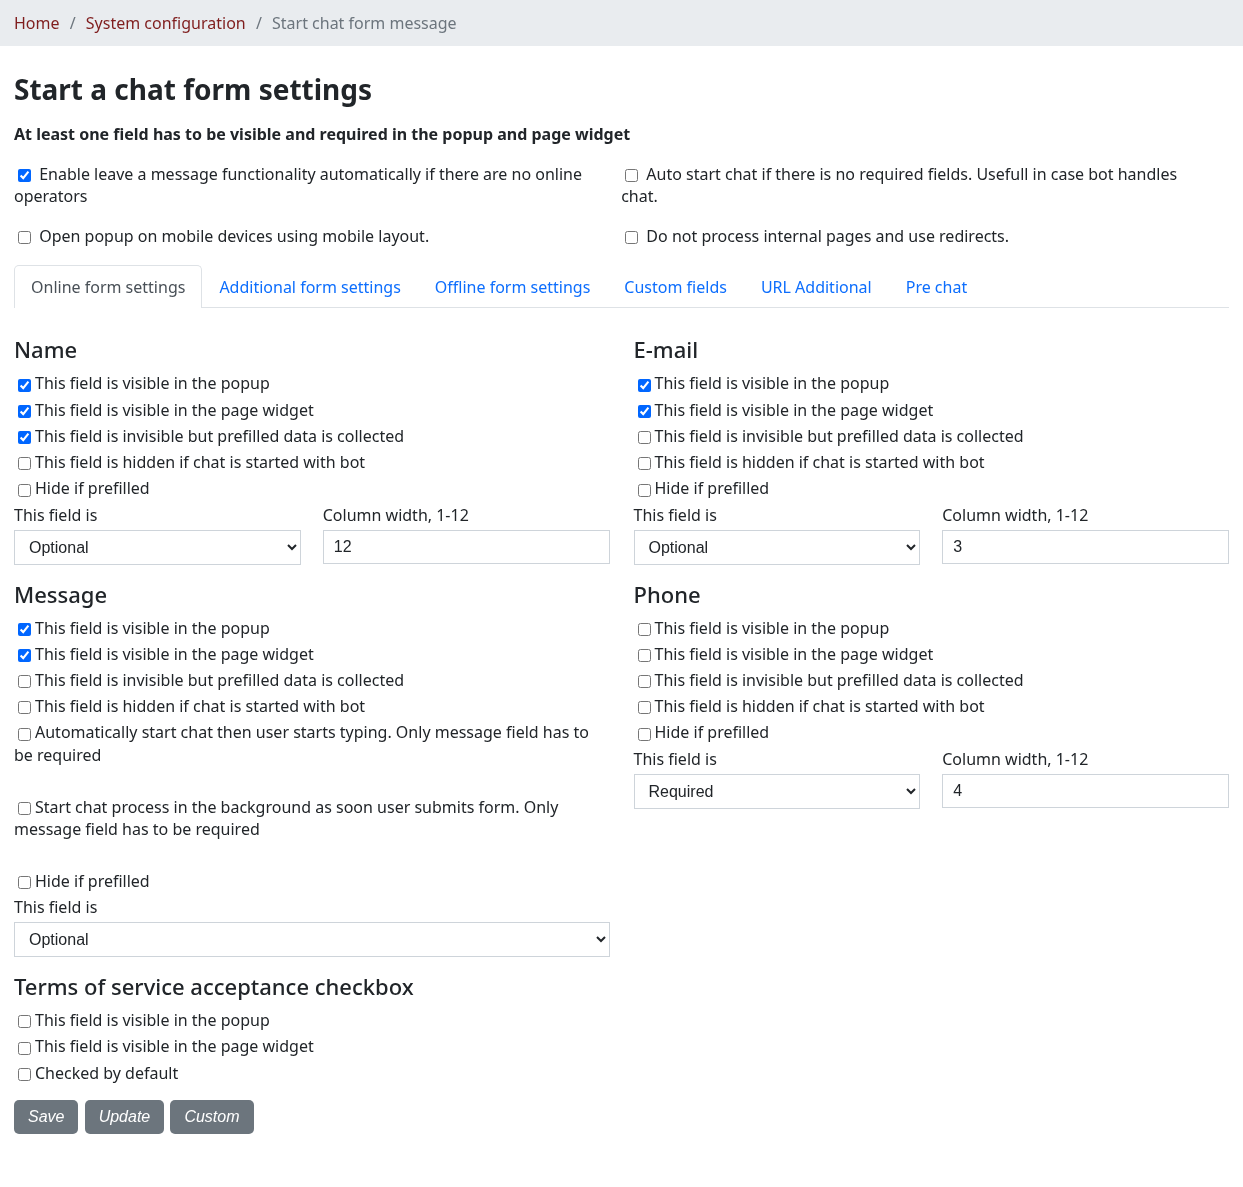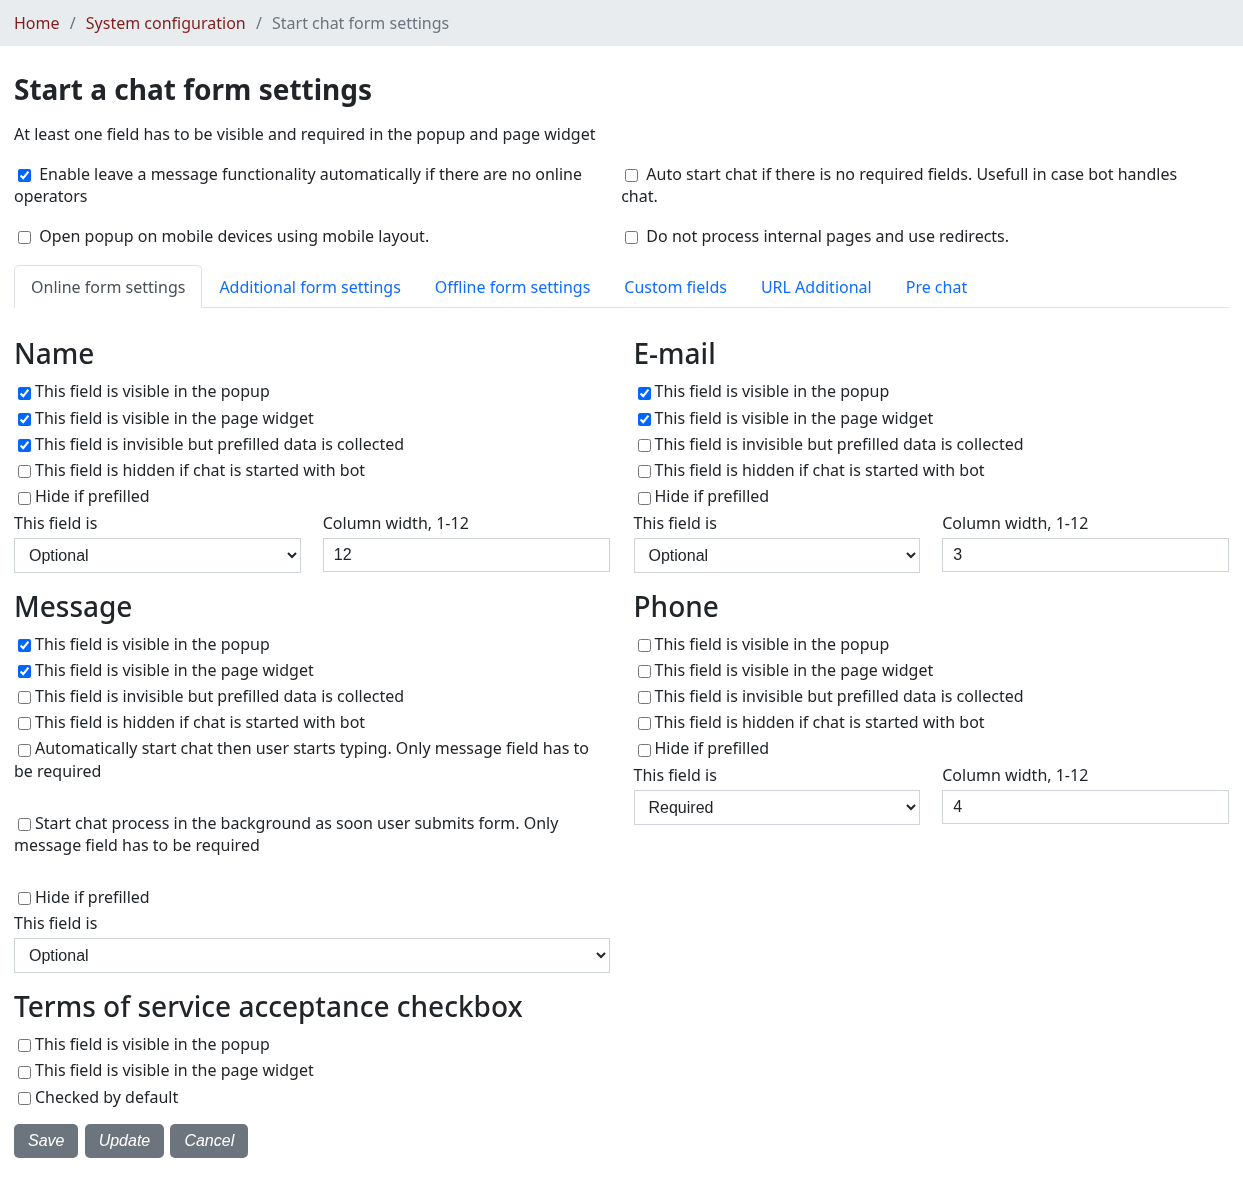--- a/index.html
+++ b/index.html
@@ -18,21 +18,21 @@
 .breadcrumb-bar a { color: #7f1d1d; text-decoration: none; }
 .breadcrumb-bar .sep { color: #6c757d; padding: 0 6px; }
 .breadcrumb-bar .active { color: #6c757d; }
 
 .page { padding: 10px 14px 40px; }
 h1 {
   font-size: 28px;
   font-weight: 700;
   margin: 14px 0 6px;
 }
-.subnote { margin: 15px 0 14px; }
+.subnote { margin: 15px 0 14px; font-weight: bold; }
 
 .top-opts {
   display: flex;
   flex-wrap: wrap;
   gap: 10px 24px;
 }
 .top-opts .col { flex: 0 0 48%; }
 .check-line { display: block; margin: 4px 0; font-size: 16px; }
 .check-line input { margin-right: 4px; vertical-align: middle; accent-color: #0066ff; }
 
@@ -60,21 +60,21 @@
 }
 
 .form-grid {
   display: flex;
   gap: 24px;
   margin-top: 12px;
 }
 .form-col { flex: 1 1 50%; }
 
 h3 {
-  font-size: 28px;
+  font-size: 22px;
   font-weight: 500;
   margin: 14px 0 8px;
 }
 
 .field-row { display: flex; gap: 22px; margin-top: 4px; }
 .field-cell { flex: 1; }
 .field-cell label.small { display: block; font-size: 16px; margin-bottom: 4px; }
 
 select, input[type="text"] {
   width: 100%;
@@ -100,21 +100,21 @@
 }
 </style>
 </head>
 <body>
 
 <div class="breadcrumb-bar">
   <a href="#">Home</a>
   <span class="sep">/</span>
   <a href="#">System configuration</a>
   <span class="sep">/</span>
-  <span class="active">Start chat form settings</span>
+  <span class="active">Start chat form message</span>
 </div>
 
 <div class="page">
 
   <h1>Start a chat form settings</h1>
   <p class="subnote">At least one field has to be visible and required in the popup and page widget</p>
 
   <div class="top-opts">
     <div class="col">
       <label class="check-line">
@@ -198,21 +198,21 @@
 
       
       <h3>Terms of service acceptance checkbox</h3>
       <label class="check-line"><input type="checkbox" style=""><span>This field is visible in the popup</span></label>
       <label class="check-line"><input type="checkbox" style=""><span>This field is visible in the page widget</span></label>
       <label class="check-line"><input type="checkbox" style=""><span>Checked by default</span></label>
 
       <div class="actions">
         <button class="btn">Save</button>
         <button class="btn">Update</button>
-        <button class="btn">Cancel</button>
+        <button class="btn">Custom</button>
       </div>
 
     </div>
 
     <div class="form-col">
 
       <h3>E-mail</h3>
       <label class="check-line"><input type="checkbox" checked="" style=""><span>This field is visible in the popup</span></label>
       <label class="check-line"><input type="checkbox" checked="" style=""><span>This field is visible in the page widget</span></label>
       <label class="check-line"><input type="checkbox" style=""><span>This field is invisible but prefilled data is collected</span></label>

